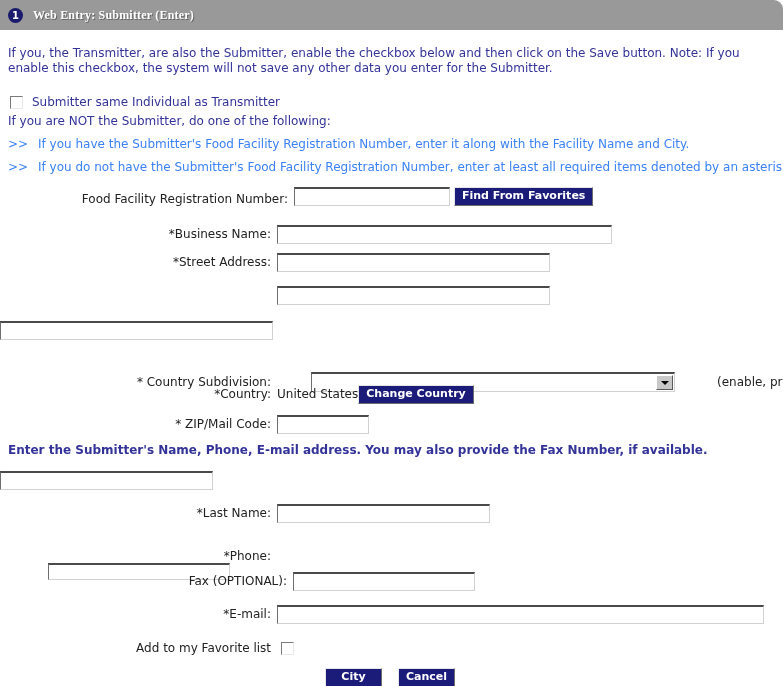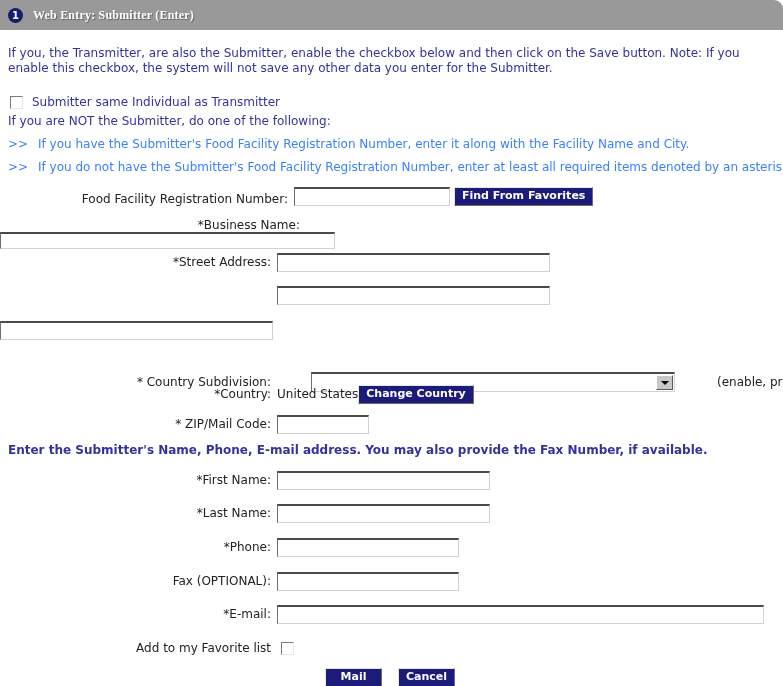--- a/index.html
+++ b/index.html
@@ -235,21 +235,21 @@
 <div class="bullet-row" id="bullet2">
   <span class="bullet-mark">&gt;&gt;</span><span>If you do not have the Submitter's Food Facility Registration Number, enter at least all required items denoted by an asterisk (*).</span>
 </div>
 
 <div class="frow" style="left:17px; top:186px;align-items:flex-end;">
   <div class="flabel">Food Facility Registration Number:</div>
   <input class="finput" style="width: 156px;" type="text" value="">
   <button class="navybtn" style="margin-left:4px;">Find From Favorites</button>
 </div>
 
-<div class="frow" style="left:0; top:218px;flex-direction:column;">
+<div class="frow" style="left:0; top:224px;">
   <div class="flabel">*Business Name:</div>
   <input class="finput" style="width: 335px;" type="text" value="">
 </div>
 
 <div class="frow" style="left:0; top:252px;">
   <div class="flabel">*Street Address:</div>
   <input class="finput" style="width: 273px;" type="text" value="">
 </div>
 
 <div class="frow" style="left:0; top:285px;">
@@ -279,45 +279,44 @@
 </div>
 
 <div class="frow" style="left:0; top:414px;justify-content:space-between;">
   <div class="flabel">* ZIP/Mail Code:</div>
   <input class="finput" style="width: 92px;" type="text" value="">
 </div>
 
 <div class="para" id="name-para">Enter the Submitter's Name, Phone, E-mail address. You may also provide the Fax Number, if available.</div>
 
 <div class="frow" style="left:0; top:470px;">
-  <div class="flabel">*First Name:</div>
   <input class="finput" style="width: 213px;" type="text" value="">
 </div>
 
 <div class="frow" style="left:0; top:503px;">
   <div class="flabel">*Last Name:</div>
   <input class="finput" style="width: 213px;" type="text" value="">
 </div>
 
-<div class="frow" style="left:0; top:537px;">
+<div class="frow" style="left:0; top:549px;flex-direction:column;">
   <div class="flabel">*Phone:</div>
   <input class="finput" style="width: 182px;" type="text" value="">
 </div>
 
-<div class="frow" style="left:0; top:571px;">
+<div class="frow" style="left:16px; top:571px;">
   <div class="flabel">Fax (OPTIONAL):</div>
   <input class="finput" style="width: 182px;" type="text" value="">
 </div>
 
 <div class="frow" style="left:0; top:604px;">
   <div class="flabel">*E-mail:</div>
   <input class="finput" style="width: 487px;" type="text" value="">
 </div>
 
 <div class="frow" style="left:0; top:638px;">
   <div class="flabel">Add to my Favorite list</div>
   <div class="winchk" style="margin-left:4px;"></div>
 </div>
 
 <div id="bottom-buttons">
-  <button class="navybtn">Mail</button>
+  <button class="navybtn">City</button>
   <button class="navybtn">Cancel</button>
 </div>
 
 </body></html>

